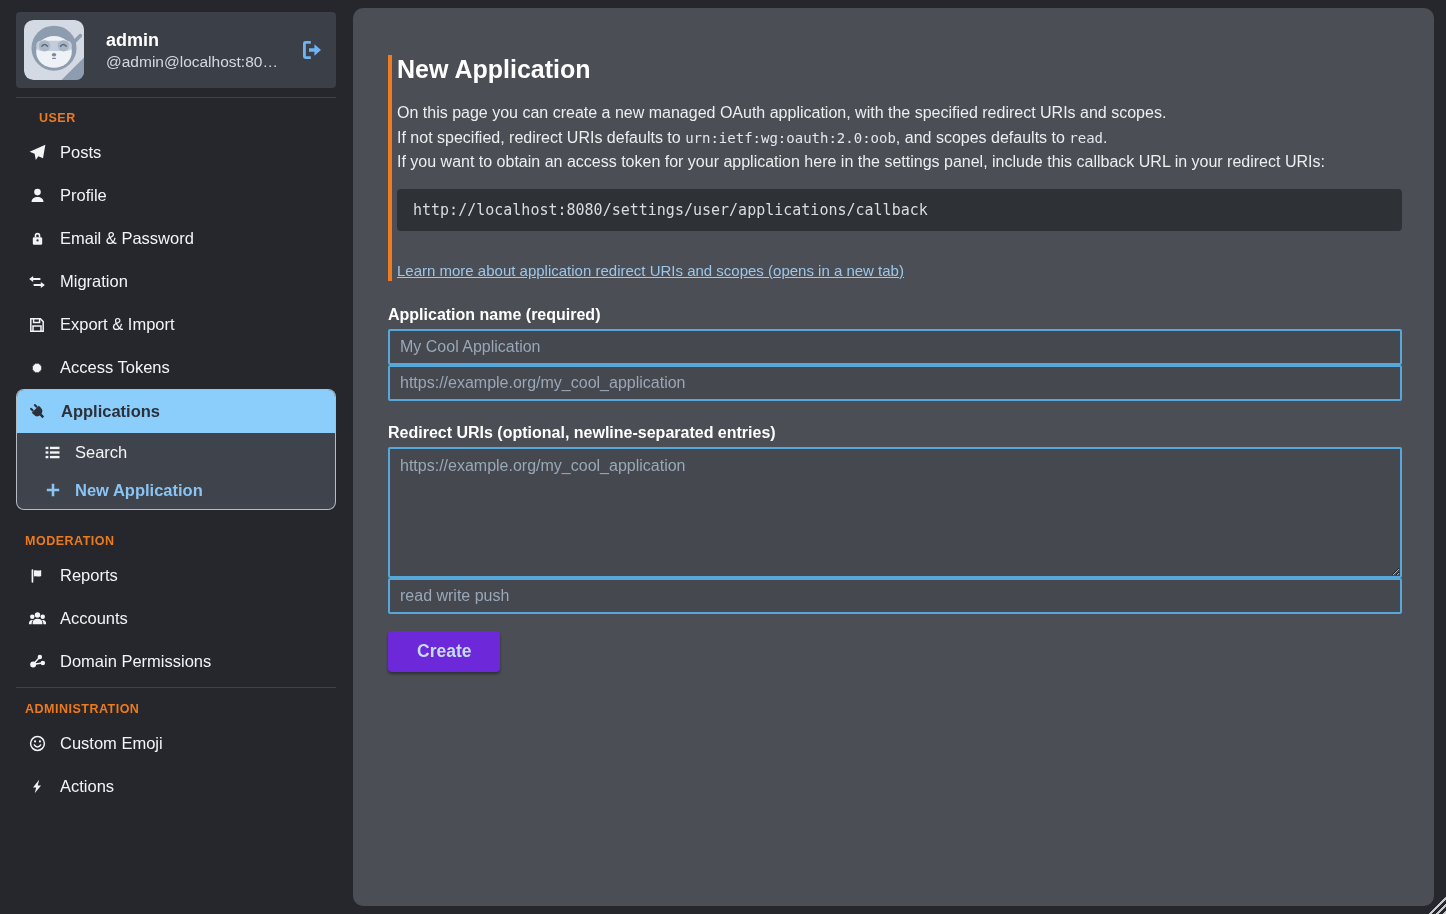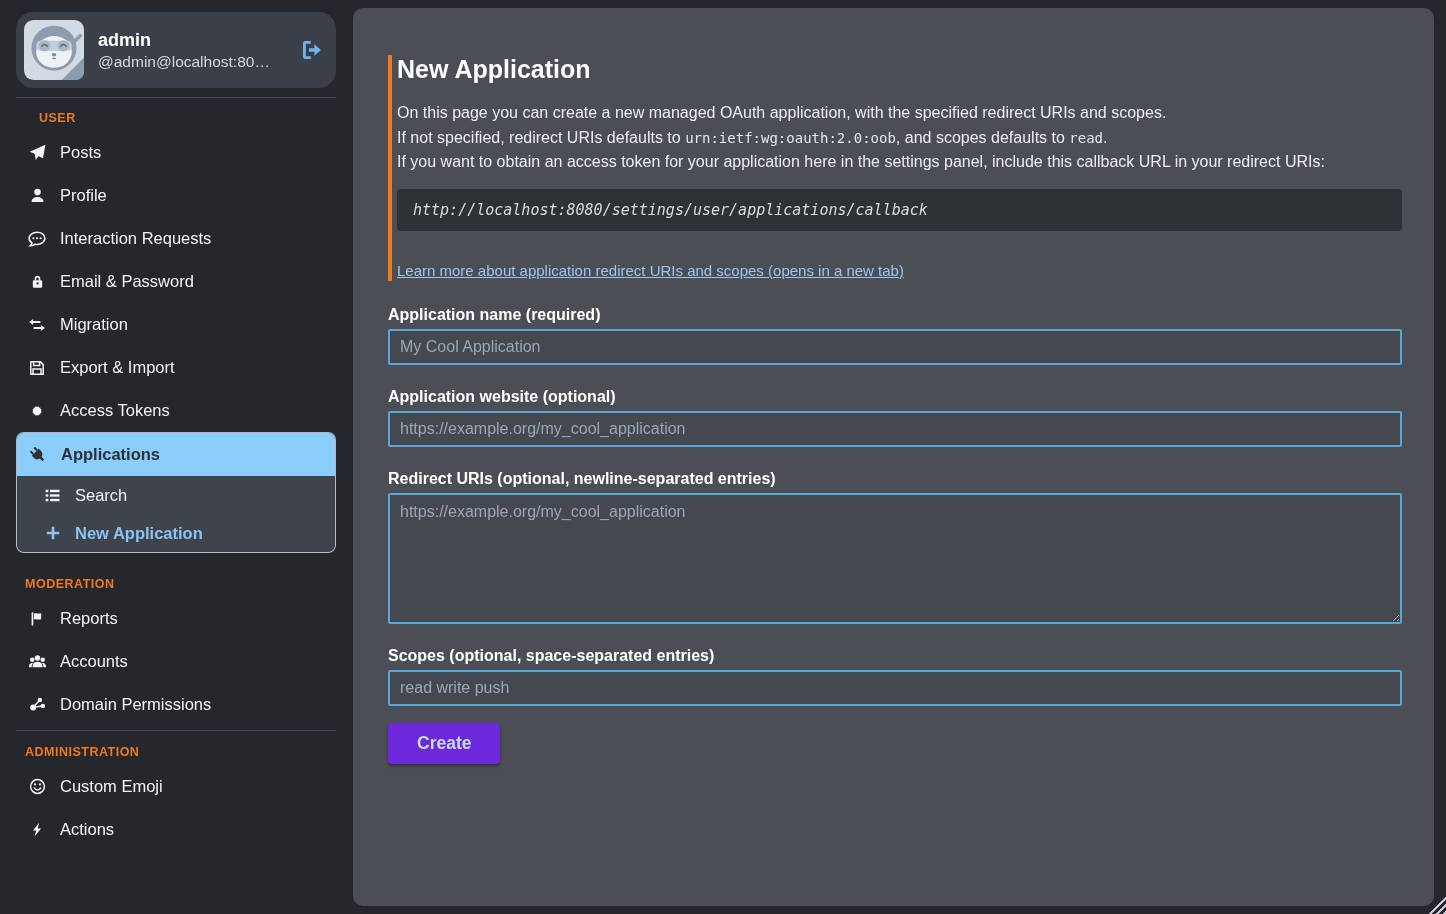--- a/index.html
+++ b/index.html
@@ -2,21 +2,21 @@
 <html><head>
 <meta charset="utf-8">
 <style>
   * { box-sizing: border-box; }
   html,body { margin:0; padding:0; background:#25272d; }
   body { font-family:"Liberation Sans","DejaVu Sans",sans-serif; }
   .app { position:relative; width:1446px; height:914px; background:#25272d; display:flex; overflow:hidden; }
 
   
   .sidebar { width:353px; flex:0 0 353px; padding:12px 17px 0 16px; overflow:hidden; }
-  .user-card { display:flex; align-items:center; gap:14px; background:#3b3f48; border-radius:17px; padding:8px 12px 8px 8px; height:76px; }
+  .user-card { display:flex; align-items:center; gap:22px; background:#3b3f48; border-radius:4px; padding:8px 12px 8px 8px; height:76px; }
   .avatar { width:60px; height:60px; border-radius:8px; overflow:hidden; flex:0 0 60px; }
   .user-names { flex:1; min-width:0; }
   .user-name { color:#ffffff; font-weight:700; font-size:18px; line-height:1.3; }
   .user-handle { color:#d5d9de; font-size:15.5px; white-space:nowrap; overflow:hidden; text-overflow:ellipsis; }
   .logout { color:#6fb3f2; flex:0 0 auto; cursor:pointer; display:flex; align-items:center; }
   .sidebar hr { border:none; border-top:1px solid #3e424a; margin:9px 0 0; }
   .section-label { color:#ee7a1e; font-size:12.5px; font-weight:700; letter-spacing:.04em; margin:24px 0 6px 9px; }
   .section-label.first { margin-top:13px;margin-left:23px; }
   .nav-item { display:flex; align-items:center; gap:13px; padding:12px 10px 12px 11px; color:#f3f4f6; font-size:16.5px; font-weight:500; cursor:pointer; border-radius:8px; }
   .nav-item .icon { width:20px; display:flex; justify-content:center; color:#f3f4f6; flex:0 0 20px; }
@@ -28,21 +28,21 @@
   .nav-group .sub-item.active { color:#8ac4f3; font-weight:700; }
   .nav-group .sub-item.active .icon { color:#8ac4f3; }
 
   
   .panel { flex:1; margin:8px 12px 8px 0; background:#4b4e55; border-radius:10px; padding:47px 32px 0 35px; overflow:hidden; }
   .intro-section { border-left:4px solid #ef7d1f; padding-left:5px; }
   .intro-section h1 { margin:0 0 17px; color:#ffffff; font-size:25px; font-weight:700; }
   .intro-section p { margin:0; color:#eceef0; font-size:16px; line-height:24.5px; }
   code, .code-block { font-family:"DejaVu Sans Mono","Liberation Mono",monospace; }
   .intro-section code { font-size:14px; color:#e4e7eb; }
-  .code-block { margin-top:14px; background:#2e3136; border-radius:4px; padding:12px 16px; font-size:15px; color:#d9dce1;font-style:italic; }
+  .code-block { margin-top:14px; background:#2e3136; border-radius:4px; padding:12px 16px; font-size:15px; color:#d9dce1; }
   .learn-link { display:inline-block; margin-top:31px; margin-bottom:2px; color:#9cc7ea; font-size:15px; text-decoration:underline; cursor:pointer; }
 
   .form-area { margin-top:8px; }
   .field-label { display:block; color:#ffffff; font-weight:700; font-size:16px; margin:23px 0 5px; }
   .field-label.first { margin-top:25px; }
   .text-input, .text-area { display:block; width:100%; background:#45484f; border:2px solid #56a7da; border-radius:2px; color:#eef0f3; font-size:16px; font-family:inherit; padding:6px 10px; outline:none; }
   .text-input { height:36px; }
   .text-area { height:131px; resize:vertical; padding-top:8px; }
   .text-input::placeholder, .text-area::placeholder { color:#9aa7b6; opacity:1; }
   .create-btn { margin-top:17px; background:#6d28d9; color:#c3ddf3; border:none; border-radius:4px; font-family:inherit; font-weight:700; font-size:17.5px; padding:10px 29px; cursor:pointer; box-shadow:0 2px 3px rgba(0,0,0,.4); }
@@ -105,33 +105,20 @@
       <div class="nav-item">
         <span class="icon">
           <svg width="17" height="17" viewBox="0 0 16 16" fill="currentColor">
               <circle cx="8" cy="4.8" r="3.1"></circle>
               <path d="M2.4 14c0-3 2.5-4.7 5.6-4.7s5.6 1.7 5.6 4.7z"></path>
             </svg>
         </span>
         <span>Profile</span>
       </div>
 
-      <div class="nav-item">
-        <span class="icon">
-          <svg width="18" height="18" viewBox="0 0 16 16" fill="none" stroke="currentColor" stroke-width="1.4">
-            <path d="M8 2C4.1 2 1 4.4 1 7.3c0 1.7 1 3.2 2.5 4.2-.1.9-.5 1.8-1.3 2.4 1.5 0 2.8-.5 3.7-1.2.7.2 1.4.2 2.1.2 3.9 0 7-2.4 7-5.6S11.9 2 8 2z"></path>
-            <g fill="currentColor" stroke="none">
-                <circle cx="4.8" cy="7.3" r=".95"></circle>
-                <circle cx="8" cy="7.3" r=".95"></circle>
-                <circle cx="11.2" cy="7.3" r=".95"></circle>
-              </g>
-          </svg>
-        </span>
-        <span>Interaction Requests</span>
-      </div>
 
       <div class="nav-item">
         <span class="icon">
           <svg width="15" height="15" viewBox="0 0 16 16" fill="currentColor">
             <path d="M5 7V4.9a3 3 0 0 1 6 0V7h-1.7V4.9a1.3 1.3 0 0 0-2.6 0V7z"></path>
             <rect x="3" y="6.6" width="10" height="8" rx="1.4"></rect>
             <circle cx="8" cy="10" r="1.2" fill="#2c2f36"></circle>
           </svg>
         </span>
         <span>Email &amp; Password</span>
@@ -280,27 +267,25 @@
       <p><span>If not specified, redirect URIs defaults to </span><code>urn:ietf:wg:oauth:2.0:oob</code><span>, and scopes defaults to </span><code>read</code><span>.</span></p>
       <p>If you want to obtain an access token for your application here in the settings panel, include this callback URL in your redirect URIs:</p>
       <div class="code-block">http://localhost:8080/settings/user/applications/callback</div>
       <a class="learn-link">Learn more about application redirect URIs and scopes (opens in a new tab)</a>
     </section>
 
     <form class="form-area">
       <label class="field-label first">Application name (required)</label>
       <input class="text-input" type="text" placeholder="My Cool Application" style="">
 
-      <label class="field-label">Application website (optional)</label>
       <input class="text-input" type="text" placeholder="https://example.org/my_cool_application" style="">
 
       <label class="field-label">Redirect URIs (optional, newline-separated entries)</label>
       <textarea class="text-area" placeholder="https://example.org/my_cool_application" style=""></textarea>
 
-      <label class="field-label">Scopes (optional, space-separated entries)</label>
       <input class="text-input" type="text" placeholder="read write push" style="">
 
       <button class="create-btn">Create</button>
     </form>
   </main>
 
   <div class="resize-grip"></div>
 </div>
 
 </body></html>

